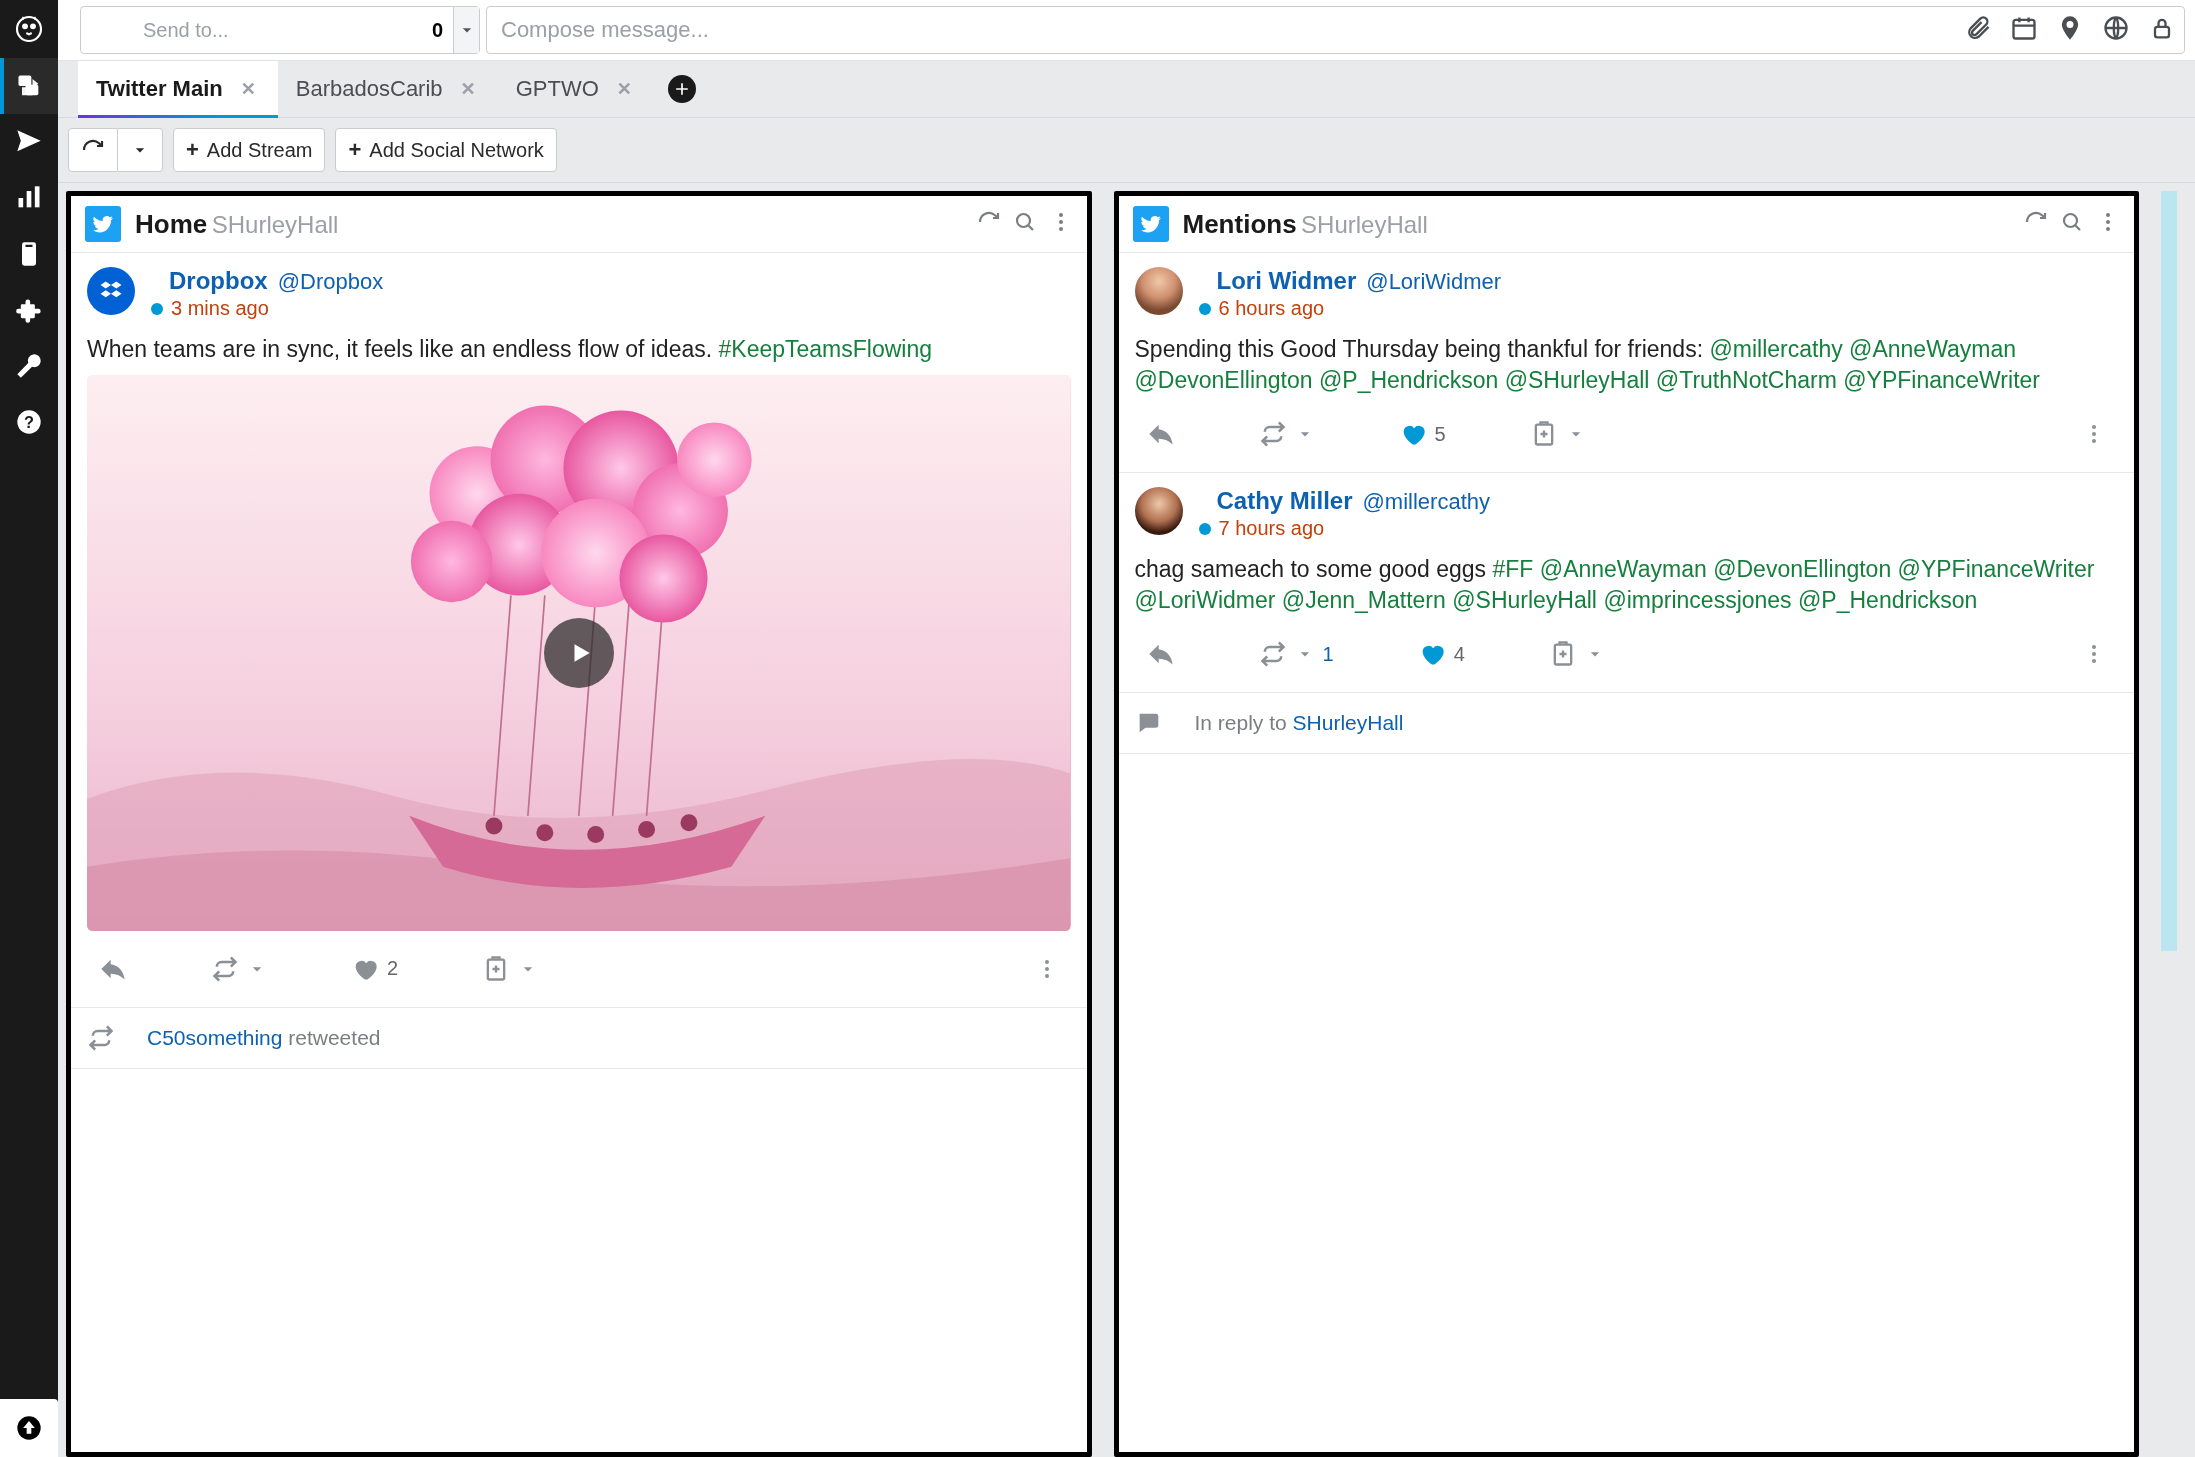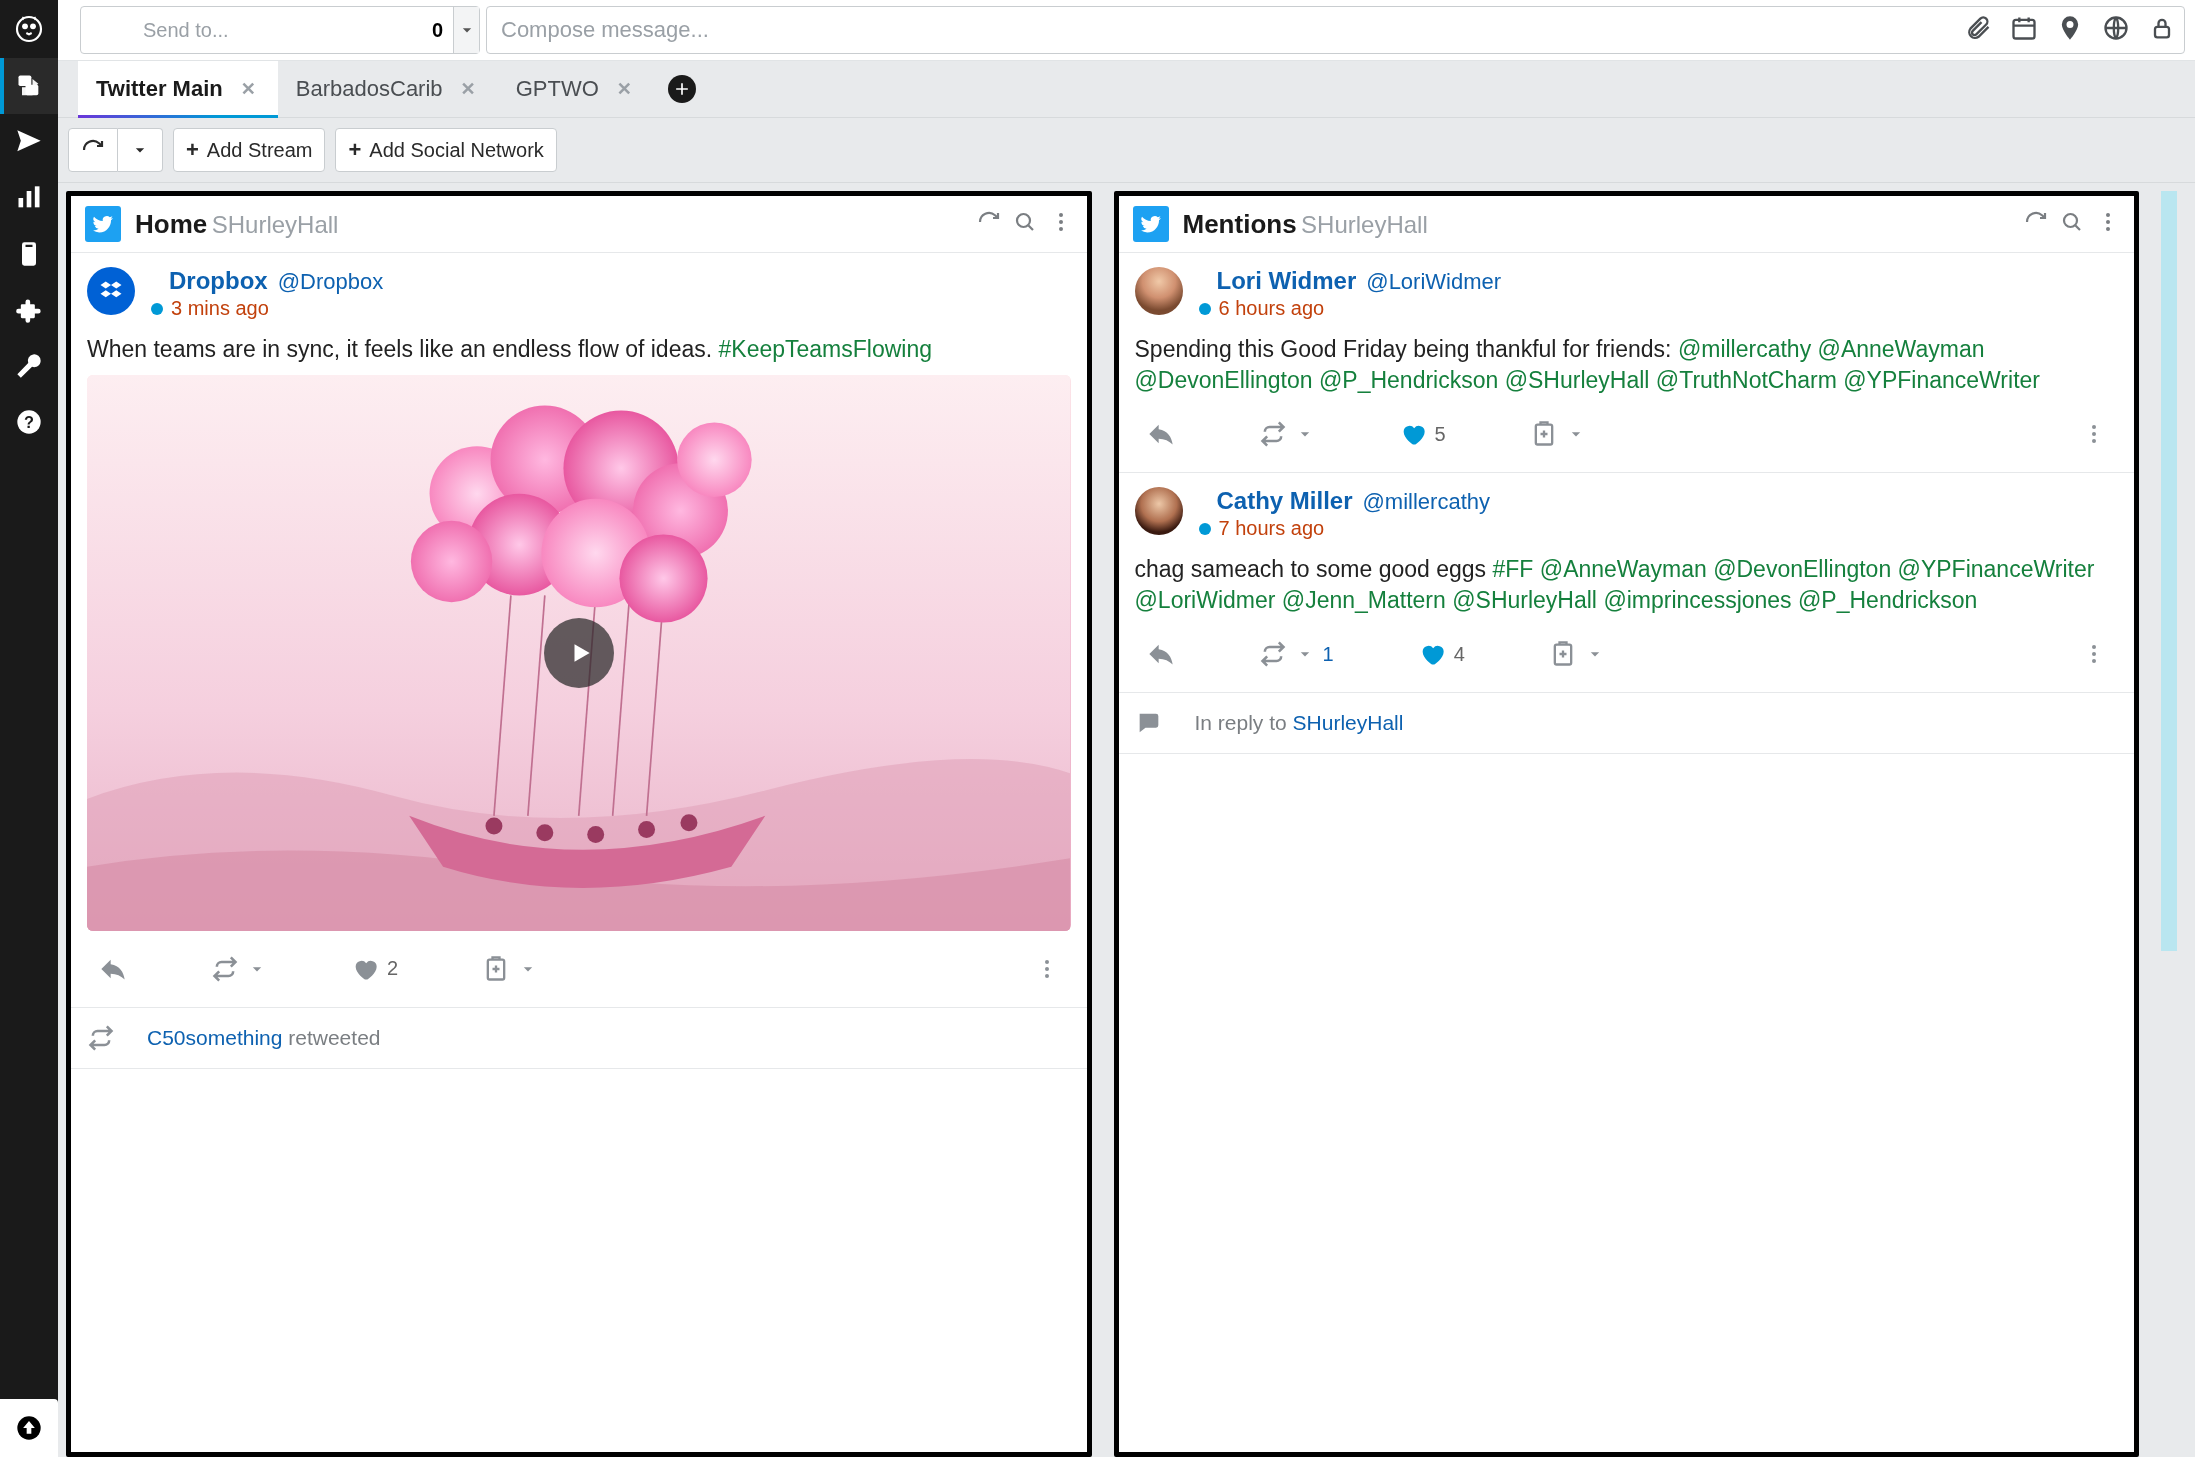--- a/index.html
+++ b/index.html
@@ -449,21 +449,21 @@
                   <span class="post-name">Lori Widmer</span>
                   <span class="post-handle">@LoriWidmer</span>
                 </div>
                 <div class="post-time-line">
                   <span class="dot-indicator"></span>
                   <span class="post-time">6 hours ago</span>
                 </div>
               </div>
             </div>
             <div class="post-body">
-              <span>Spending this Good Friday being thankful for friends: </span><span class="mention">@millercathy</span> <span class="mention">@AnneWayman</span> <span class="mention">@DevonEllington</span> <span class="mention">@P_Hendrickson</span> <span class="mention">@SHurleyHall</span> <span class="mention">@TruthNotCharm</span> <span class="mention">@YPFinanceWriter</span>
+              <span>Spending this Good Thursday being thankful for friends: </span><span class="mention">@millercathy</span> <span class="mention">@AnneWayman</span> <span class="mention">@DevonEllington</span> <span class="mention">@P_Hendrickson</span> <span class="mention">@SHurleyHall</span> <span class="mention">@TruthNotCharm</span> <span class="mention">@YPFinanceWriter</span>
             </div>
             <div class="post-actions">
               <span class="pa-btn">
                   <svg class="ic28" viewBox="0 0 24 24" fill="currentColor">
                     <path d="M10 8V4L2 12l8 8v-4c5 0 9 2 12 5-1-6-4-12-12-13z"></path>
                   </svg>
                 </span>
               <span class="pa-gap"></span>
               <span class="pa-btn">
                   <svg class="ic28" viewBox="0 0 24 24" fill="none" stroke="currentColor" stroke-width="2.2">

